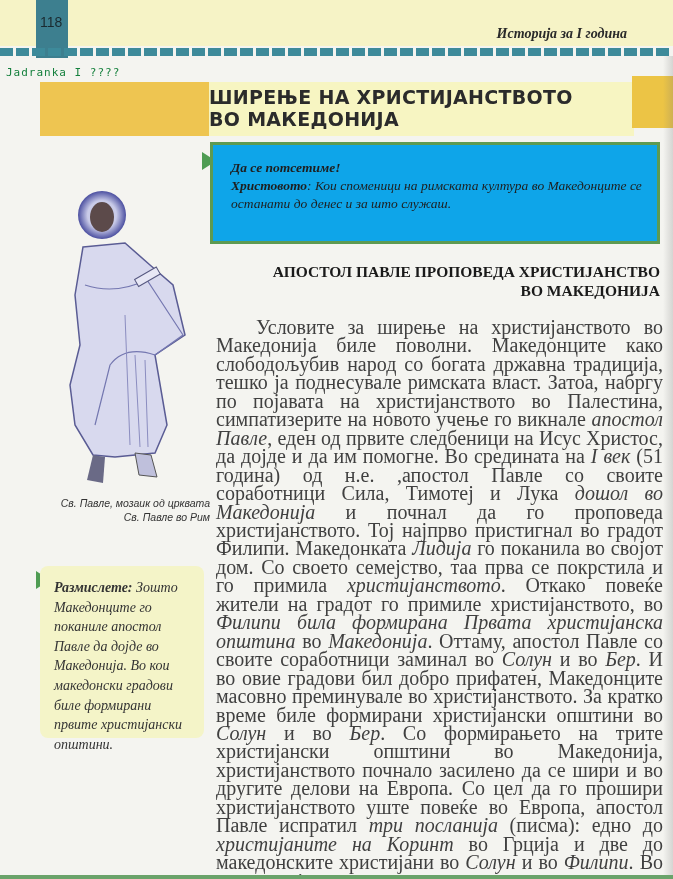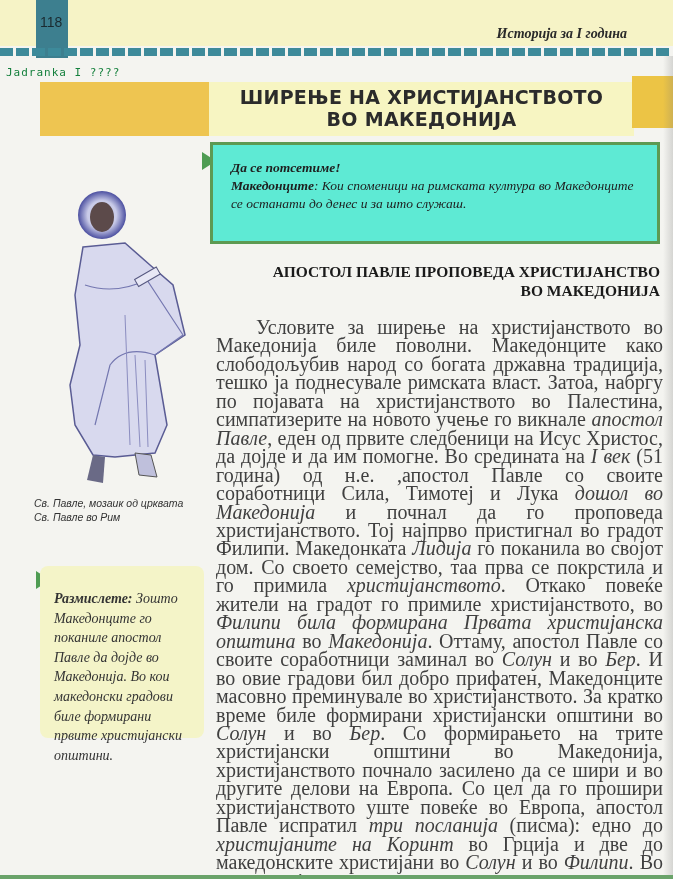--- a/index.html
+++ b/index.html
@@ -46,50 +46,50 @@
     .title-band {
       position: absolute; left: 209px; top: 82px; width: 425px; height: 54px;
       background: #f7f5c2;
     }
     .right-yellow {
       position: absolute; left: 632px; top: 76px; width: 41px; height: 52px;
       background: #ecc445;
     }
     .chapter-title {
       position: absolute; left: 209px; top: 86px; width: 425px;
-      text-align: center;
+      text-align: left;
       font-family: "DejaVu Sans", sans-serif;
       font-weight: bold; font-size: 19px; line-height: 22px;
       color: #2b2b2b; letter-spacing: 0.3px;
     }
     .recall-box {
       position: absolute; left: 210px; top: 142px; width: 450px; height: 102px;
       border: 3px solid #5d9a52;
-      background: #5eead4;
+      background: #0ea5e9;
       padding: 14px 10px 6px 18px;
       font-style: italic; font-size: 13.5px; line-height: 18px;
     }
     .arrow-green {
       position: absolute; width: 0; height: 0;
       border-top: 9px solid transparent; border-bottom: 9px solid transparent;
       border-left: 14px solid #4f9c53;
     }
     .bold-italic { font-weight: bold; font-style: italic; }
     .figure {
       position: absolute; left: 55px; top: 185px; width: 140px; height: 305px;
     }
     .caption {
       position: absolute; left: 34px; top: 496px; width: 176px;
-      text-align: left; font-family: "Liberation Sans", sans-serif;
+      text-align: right; font-family: "Liberation Sans", sans-serif;
       font-style: italic; font-size: 10.5px; line-height: 14px; color: #333;
     }
     .think-box {
       position: absolute; left: 40px; top: 566px; width: 164px; height: 172px;
       background: #f4f4c8; border-radius: 8px;
-      padding: 23px 6px 5px 14px;
+      padding: 12px 6px 5px 14px;
       font-style: italic; font-size: 14px; line-height: 19.6px;
       color: #333;
     }
     .section-title {
       position: absolute; left: 220px; top: 262px; width: 440px;
       text-align: right; font-weight: bold; font-size: 15.5px; line-height: 19px;
       color: #1a1a1a;
     }
     .body-text {
       position: absolute; left: 216px; top: 318px; width: 447px;
@@ -124,21 +124,21 @@
 
 <div class="chapter-title">
   <div>ШИРЕЊЕ НА ХРИСТИЈАНСТВОТО</div>
   <div>ВО МАКЕДОНИЈА</div>
 </div>
 
 <div class="arrow-green" style="left:202px; top:152px;"></div>
 <div class="recall-box">
   <div class="bold-italic">Да се потсетиме!</div>
   <div>
-    <span class="bold-italic">Македонците</span><span>: Кои споменици на римската култура во Македонците се останати до денес и за што служаш.</span>
+    <span class="bold-italic">Христовото</span><span>: Кои споменици на римската култура во Македонците се останати до денес и за што служаш.</span>
   </div>
 </div>
 
 <div class="figure">
   <svg width="140" height="305" viewBox="0 0 140 305">
     <defs>
       <radialGradient id="halo" cx="50%" cy="50%" r="50%">
         <stop offset="60%" stop-color="#c9cbe8"></stop>
         <stop offset="100%" stop-color="#4b4fa0"></stop>
       </radialGradient>

